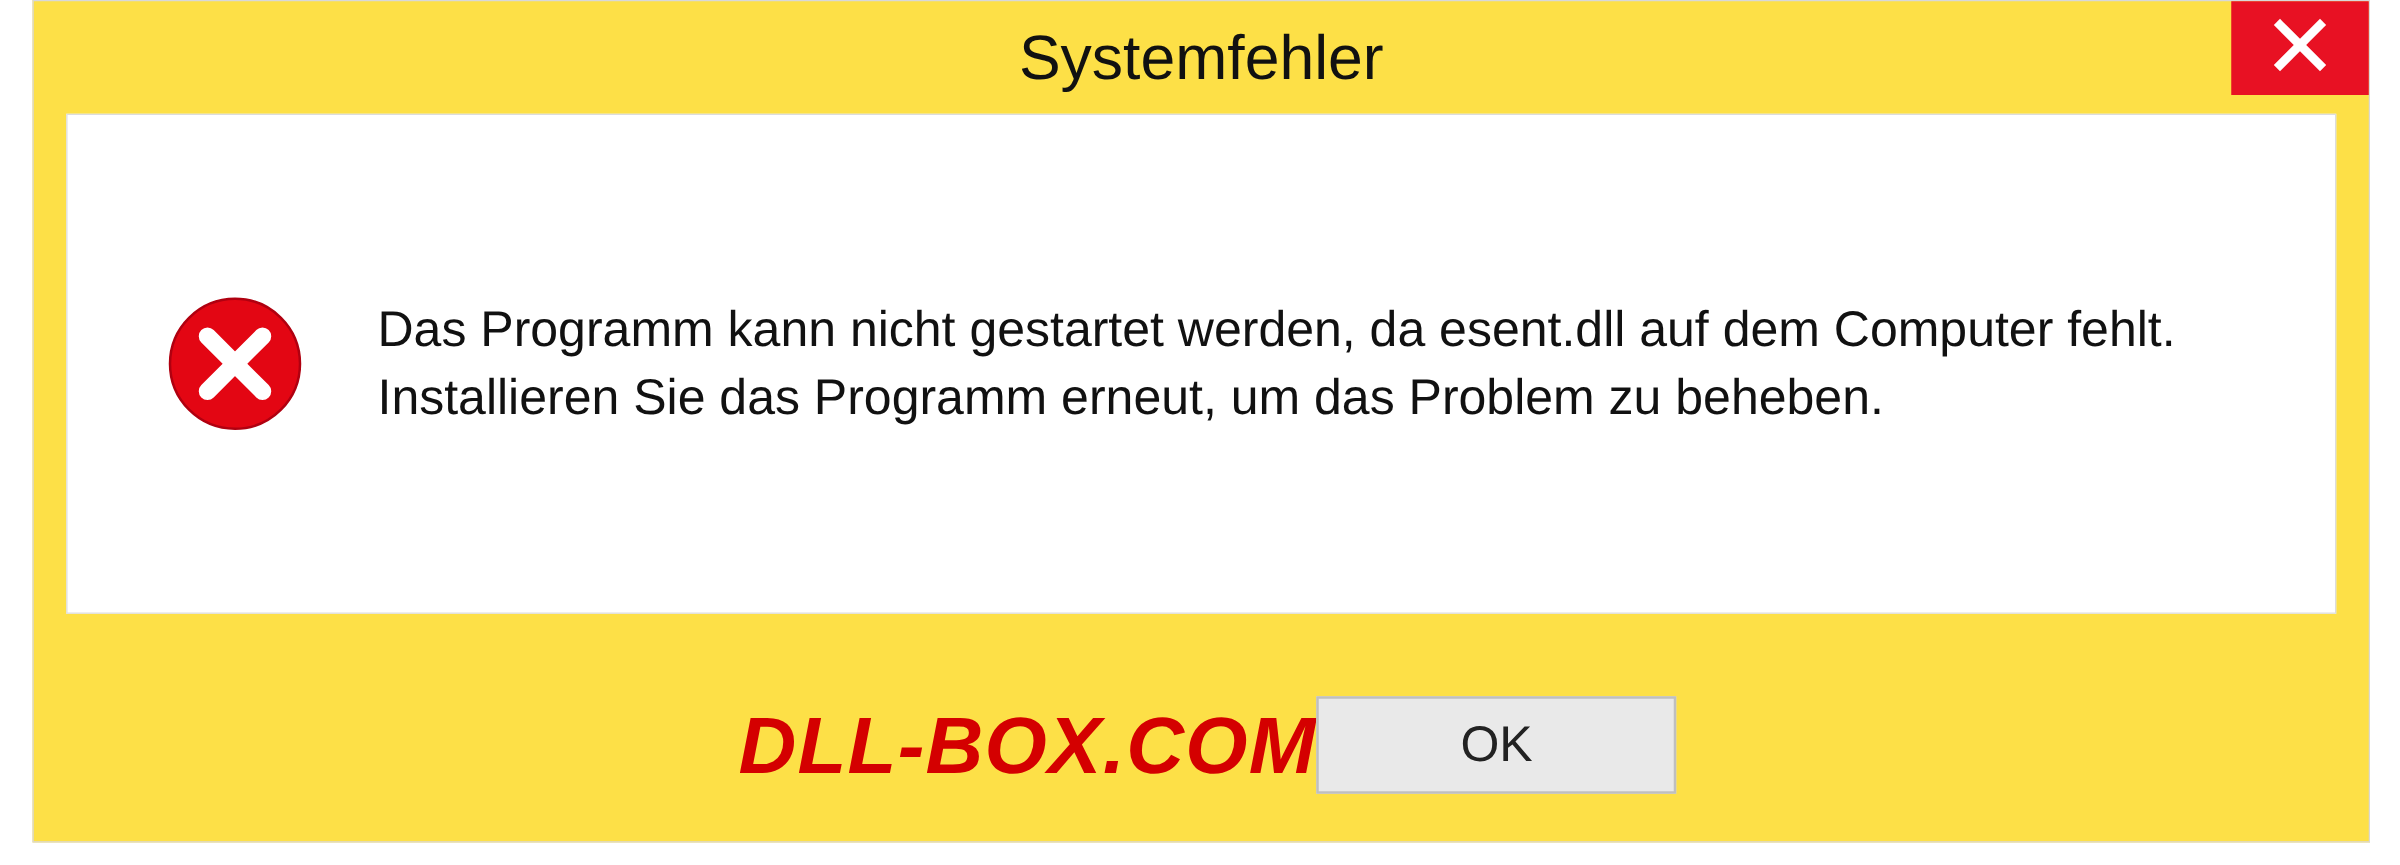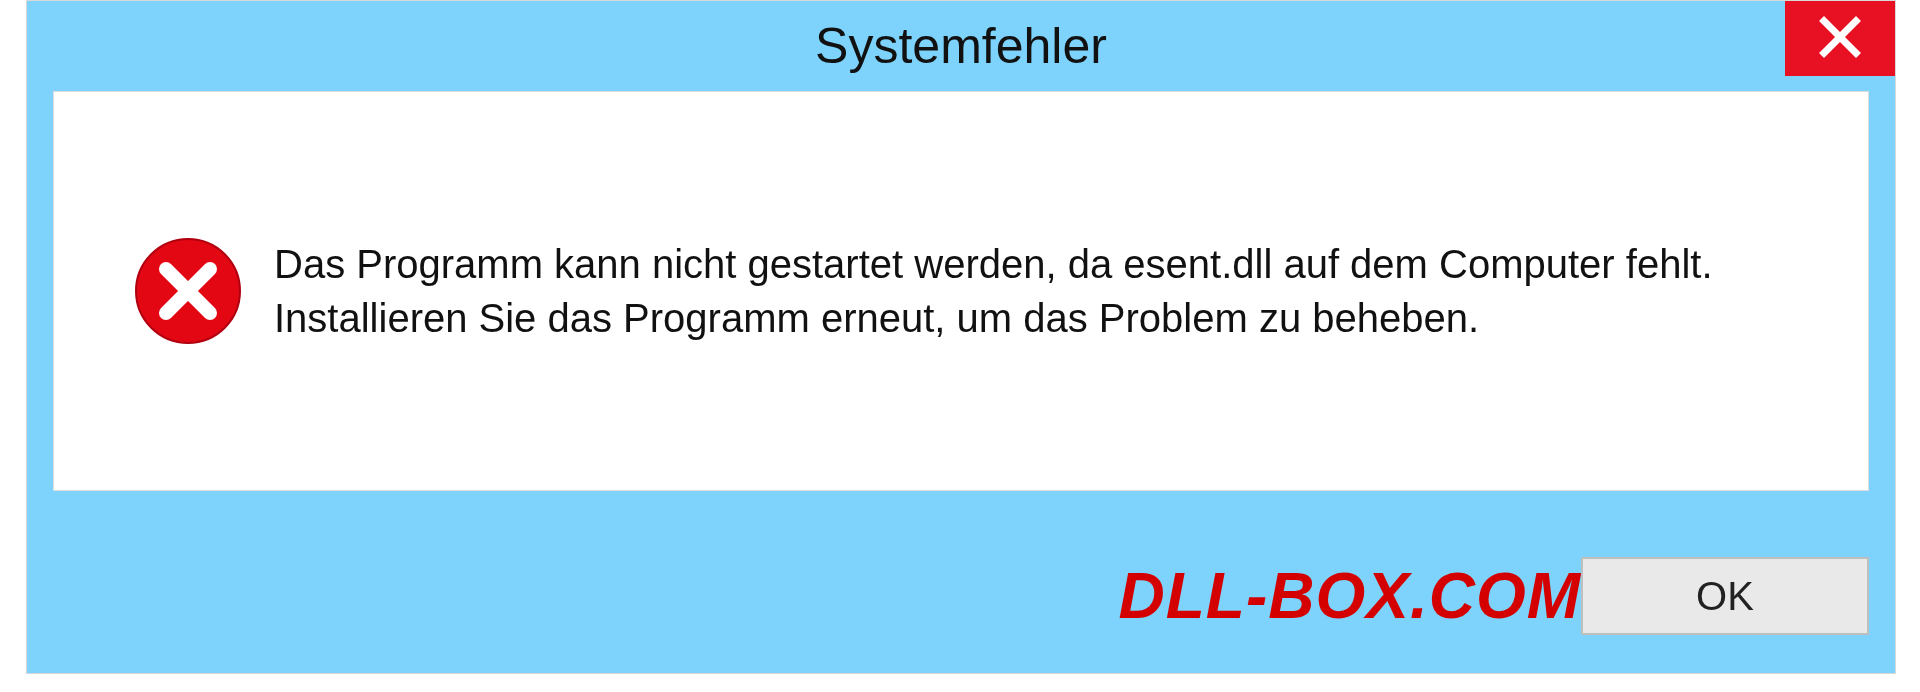--- a/index.html
+++ b/index.html
@@ -13,21 +13,21 @@
       font-family: "Segoe UI", Tahoma, Arial, sans-serif;
       background: #ffffff;
       position: relative;
     }
     .dialog {
       position: absolute;
       left: 26px;
       top: 0;
       right: 24px;
       bottom: 18px;
-      background: #7dd3fc;
+      background: #fde047;
       border: 1px solid #d8d8d8;
     }
     .titlebar {
       height: 90px;
       position: relative;
       display: flex;
       align-items: center;
       justify-content: center;
     }
     .title {
@@ -52,42 +52,42 @@
       height: 44px;
     }
     .content-panel {
       margin: 0 26px;
       background: #ffffff;
       border: 1px solid #dcdcdc;
       height: 400px;
       display: flex;
       align-items: center;
       padding: 40px 60px 40px 80px;
-      gap: 32px;
+      gap: 60px;
     }
     .error-icon {
       flex-shrink: 0;
       width: 108px;
       height: 108px;
     }
     .message {
       font-size: 40px;
       line-height: 1.35;
       color: #111;
       font-weight: 400;
     }
     .footer {
       position: absolute;
       left: 26px;
       right: 26px;
       bottom: 22px;
       height: 110px;
       display: flex;
       align-items: center;
-      justify-content: flex-end;
+      justify-content: center;
     }
     .watermark {
       font-family: Arial, Helvetica, sans-serif;
       font-size: 64px;
       font-weight: 900;
       font-style: italic;
       color: #d40000;
       letter-spacing: 1px;
       margin-left: 10px;
     }

